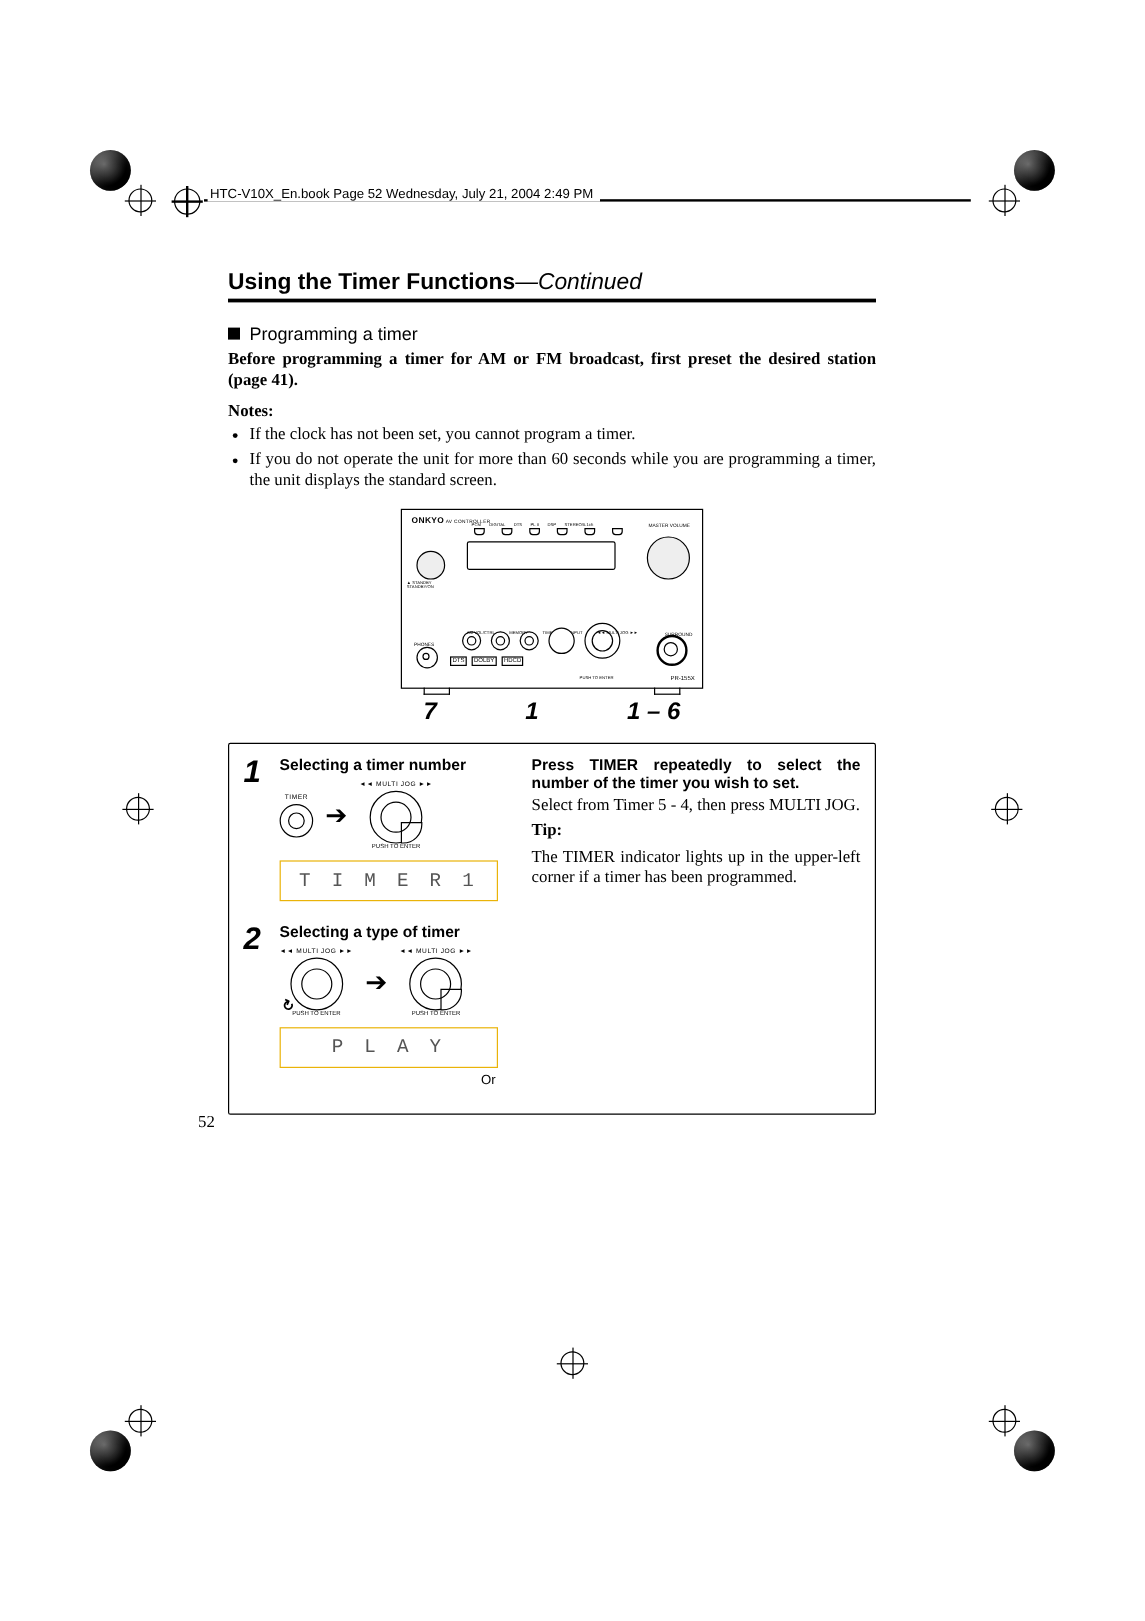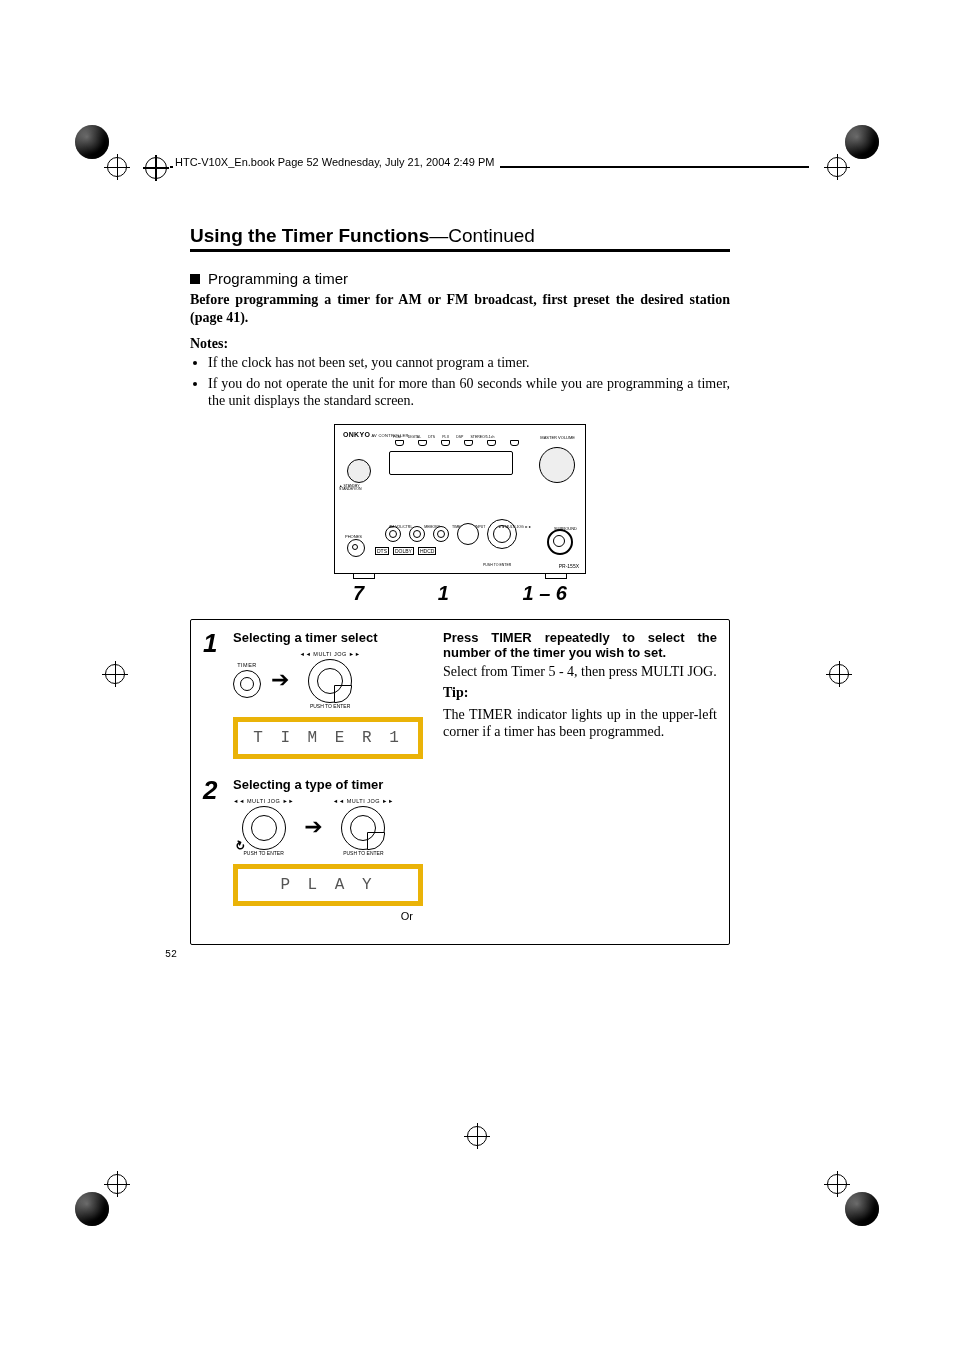--- a/index.html
+++ b/index.html
@@ -165,20 +165,21 @@
     width: 540px;
   }
 
   .section-title {
     font-family: Arial, Helvetica, sans-serif;
     font-weight: bold;
     font-size: 19px;
     margin-bottom: 2px;
   }
   .section-title .cont {
+    font-style: italic;
     font-weight: normal;
   }
   .title-rule {
     height: 2px;
     background: #000;
     border-top: 1px solid #000;
     margin-bottom: 18px;
   }
 
   .block-heading {
@@ -446,21 +447,21 @@
   }
 
   .arrow-big {
     font-size: 22px;
     line-height: 1;
   }
 
   .display {
     width: 180px;
     height: 32px;
-    border: 5px solid #eab308;
+    border: 1px solid #eab308;
     margin-top: 6px;
     display: flex;
     align-items: center;
     justify-content: center;
     font-family: "Courier New", monospace;
     font-size: 16px;
     letter-spacing: 4px;
     color: #555;
   }
   .or-lbl {
@@ -486,22 +487,22 @@
     margin: 0 0 4px 0;
     text-align: justify;
     line-height: 1.25;
   }
   .tip { font-weight: bold; margin-top: 6px; }
 
   .page-number {
     position: absolute;
     bottom: -15px;
     left: -25px;
-    font-family: Liberation Mono, monospace;
-    font-size: 10px;
+    font-family: Liberation Serif, serif;
+    font-size: 14px;
   }
 
   .multi-lbl { font-size: 5.5px; letter-spacing: 0.5px; }
   .pte { font-size: 5px; }
 </style>
 </head>
 <body>
 
 <div id="cw-tl" class="corner-widget">
     <div class="sphere"></div>
@@ -605,21 +606,21 @@
     <span>1</span>
     <span>1 – 6</span>
   </div>
 
 
   <div class="steps-box">
 
     <div class="step">
       <div class="step-num">1</div>
       <div class="step-left">
-        <div class="step-title">Selecting a timer select</div>
+        <div class="step-title">Selecting a timer number</div>
         <div class="knob-fig">
           <div class="knob-block">
             <div class="multi-lbl">TIMER</div>
             <div class="knob-timer"></div>
           </div>
           <div class="arrow-big">➔</div>
           <div class="knob-block" style="position:relative;">
             <div class="multi-lbl">◄◄ <span>MULTI JOG</span> ►►</div>
             <div class="jog">
                 <div class="grip"></div>

